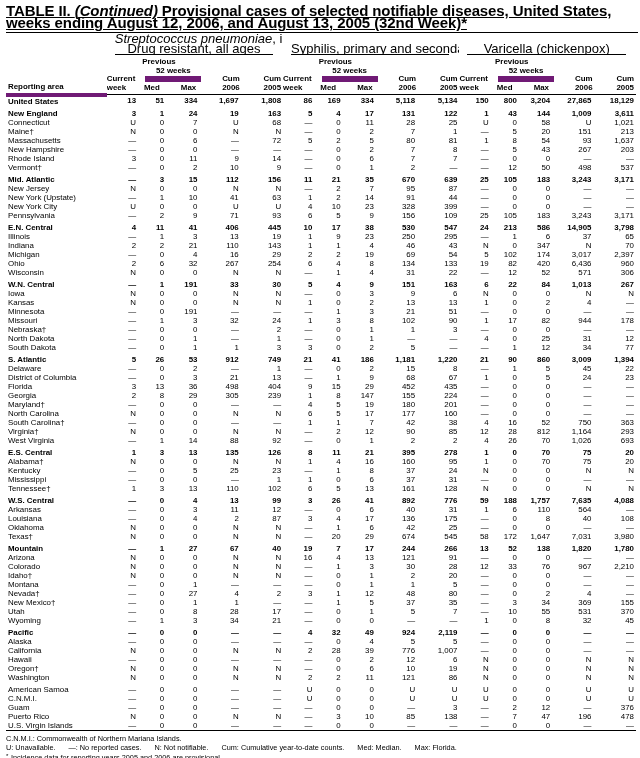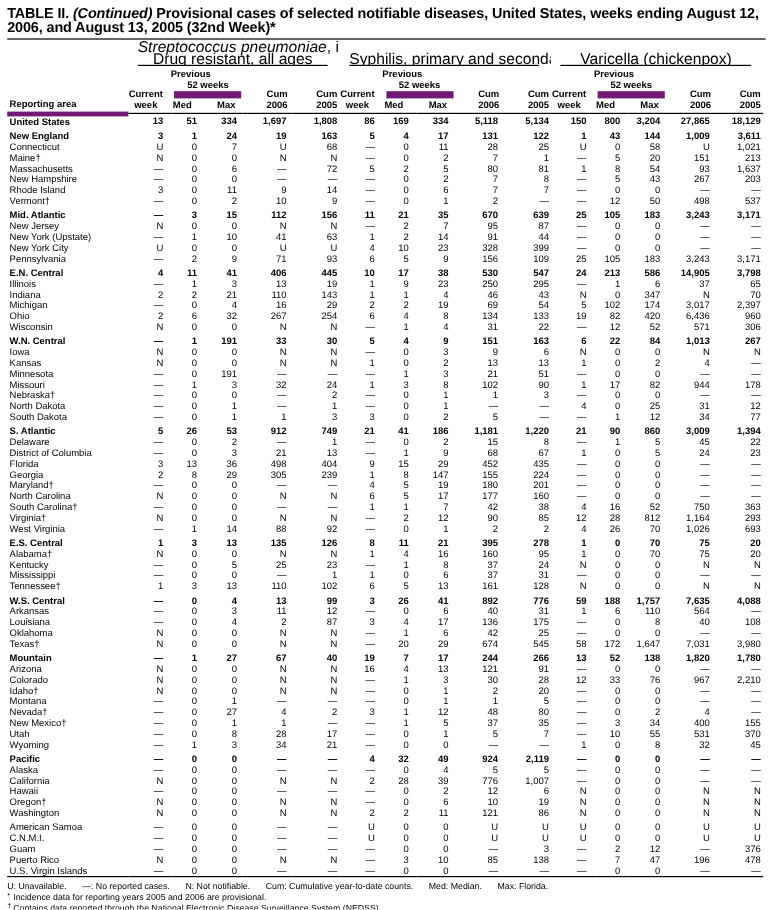--- a/index.html
+++ b/index.html
@@ -1,38 +1,38 @@
 <!DOCTYPE html>
 <html><head>
 <meta charset="utf-8">
 <style>
   * { margin:0; padding:0; box-sizing:border-box; }
   html,body { width:640px; height:758px; background:#ffffff; color:#000;
     font-family:"Liberation Sans", sans-serif; overflow:hidden; }
   .page { padding:5px 4px 0 6px; }
 
-  .title { font-size:12px; font-weight:bold; line-height:12px;
-    letter-spacing:-0.1px; padding-bottom:3px; border-bottom:1.2px solid #000; width:632px; }
+  .title { font-size:15px; font-weight:bold; line-height:12px;
+    letter-spacing:-0.1px; padding-bottom:3px; border-bottom:1.2px solid #000; width:632px;text-decoration:underline; }
   .title .it { font-style:italic; }
 
   table { width:630px; table-layout:fixed; border-collapse:collapse;
     border-bottom:1.2px solid #000; margin-top:1px; }
   th, td { white-space:nowrap; overflow:hidden; }
 
   
   th.area-h { vertical-align:bottom; text-align:left; font-size:7.9px; font-weight:bold;
     padding:0 0 2px 2px; border-bottom:4px solid #701a75; line-height:9px; }
   th.grp { vertical-align:bottom; font-size:13px; font-weight:normal; padding:0; }
   .grp-t { text-align:center; border-bottom:1px solid #000; padding-bottom:1px;
     margin:0 10px 0 8px; line-height:9.5px; }
   .grp-t .it { font-style:italic; }
 
   tr.sub-row th { border-bottom:1px solid #000; vertical-align:bottom; padding:2px 0 2px 0; }
   .sh { display:flex; align-items:flex-end; font-size:7.9px; font-weight:bold; line-height:9px; }
-  .sh .cur  { width:36px; text-align:center; padding-right:6px; }
+  .sh .cur  { width:36px; text-align:left; padding-right:6px; }
   .sh .prev { width:62px; }
   .sh .pv   { text-align:left; }
   .sh .wk   { text-align:center; border-bottom:6px solid #701a75; margin:0 3px; padding-bottom:1px; }
   .sh .mm   { display:flex; padding-top:1px;gap:13px; }
   .sh .mm span:first-child { width:27px; text-align:right; padding-right:5px; }
   .sh .mm span:last-child  { width:32px; text-align:center; padding-right:5px; }
   .sh .cumA { width:40px; text-align:right; padding-right:4px; }
   .sh .cumB { width:40px; text-align:right; padding-right:2px; }
 
   
@@ -1161,21 +1161,21 @@
           <td class="v c3">1</td>
           <td class="v c4">—</td>
           <td class="v c0">—</td>
           <td class="v c1">1</td>
           <td class="v c2">5</td>
           <td class="v c3">37</td>
           <td class="v c4">35</td>
           <td class="v c0">—</td>
           <td class="v c1">3</td>
           <td class="v c2">34</td>
-          <td class="v c3">400</td>
+          <td class="v c3">369</td>
           <td class="v c4">155</td>
         </tr>
         <tr class="">
           <td class="a">Utah</td>
           <td class="v c0">—</td>
           <td class="v c1">0</td>
           <td class="v c2">8</td>
           <td class="v c3">28</td>
           <td class="v c4">17</td>
           <td class="v c0">—</td>
@@ -1408,18 +1408,19 @@
           <td class="v c0">—</td>
           <td class="v c1">0</td>
           <td class="v c2">0</td>
           <td class="v c3">—</td>
           <td class="v c4">—</td>
         </tr>
       </tbody>
   </table>
 
   <div class="fn">
+    <div class="row">C.N.M.I.: Commonwealth of Northern Mariana Islands.</div>
     <div class="row legend" id="legend"><span>U: Unavailable.</span><span>—: No reported cases.</span><span>N: Not notifiable.</span><span>Cum: Cumulative year-to-date counts.</span><span>Med: Median.</span><span>Max: Florida.</span></div>
     <div class="row"><span class="fmark">*</span><span>Incidence data for reporting years 2005 and 2006 are provisional.</span></div>
     <div class="row"><span class="fmark">†</span><span>Contains data reported through the National Electronic Disease Surveillance System (NEDSS).</span></div>
   </div>
 
 </div>
 
 </body></html>

